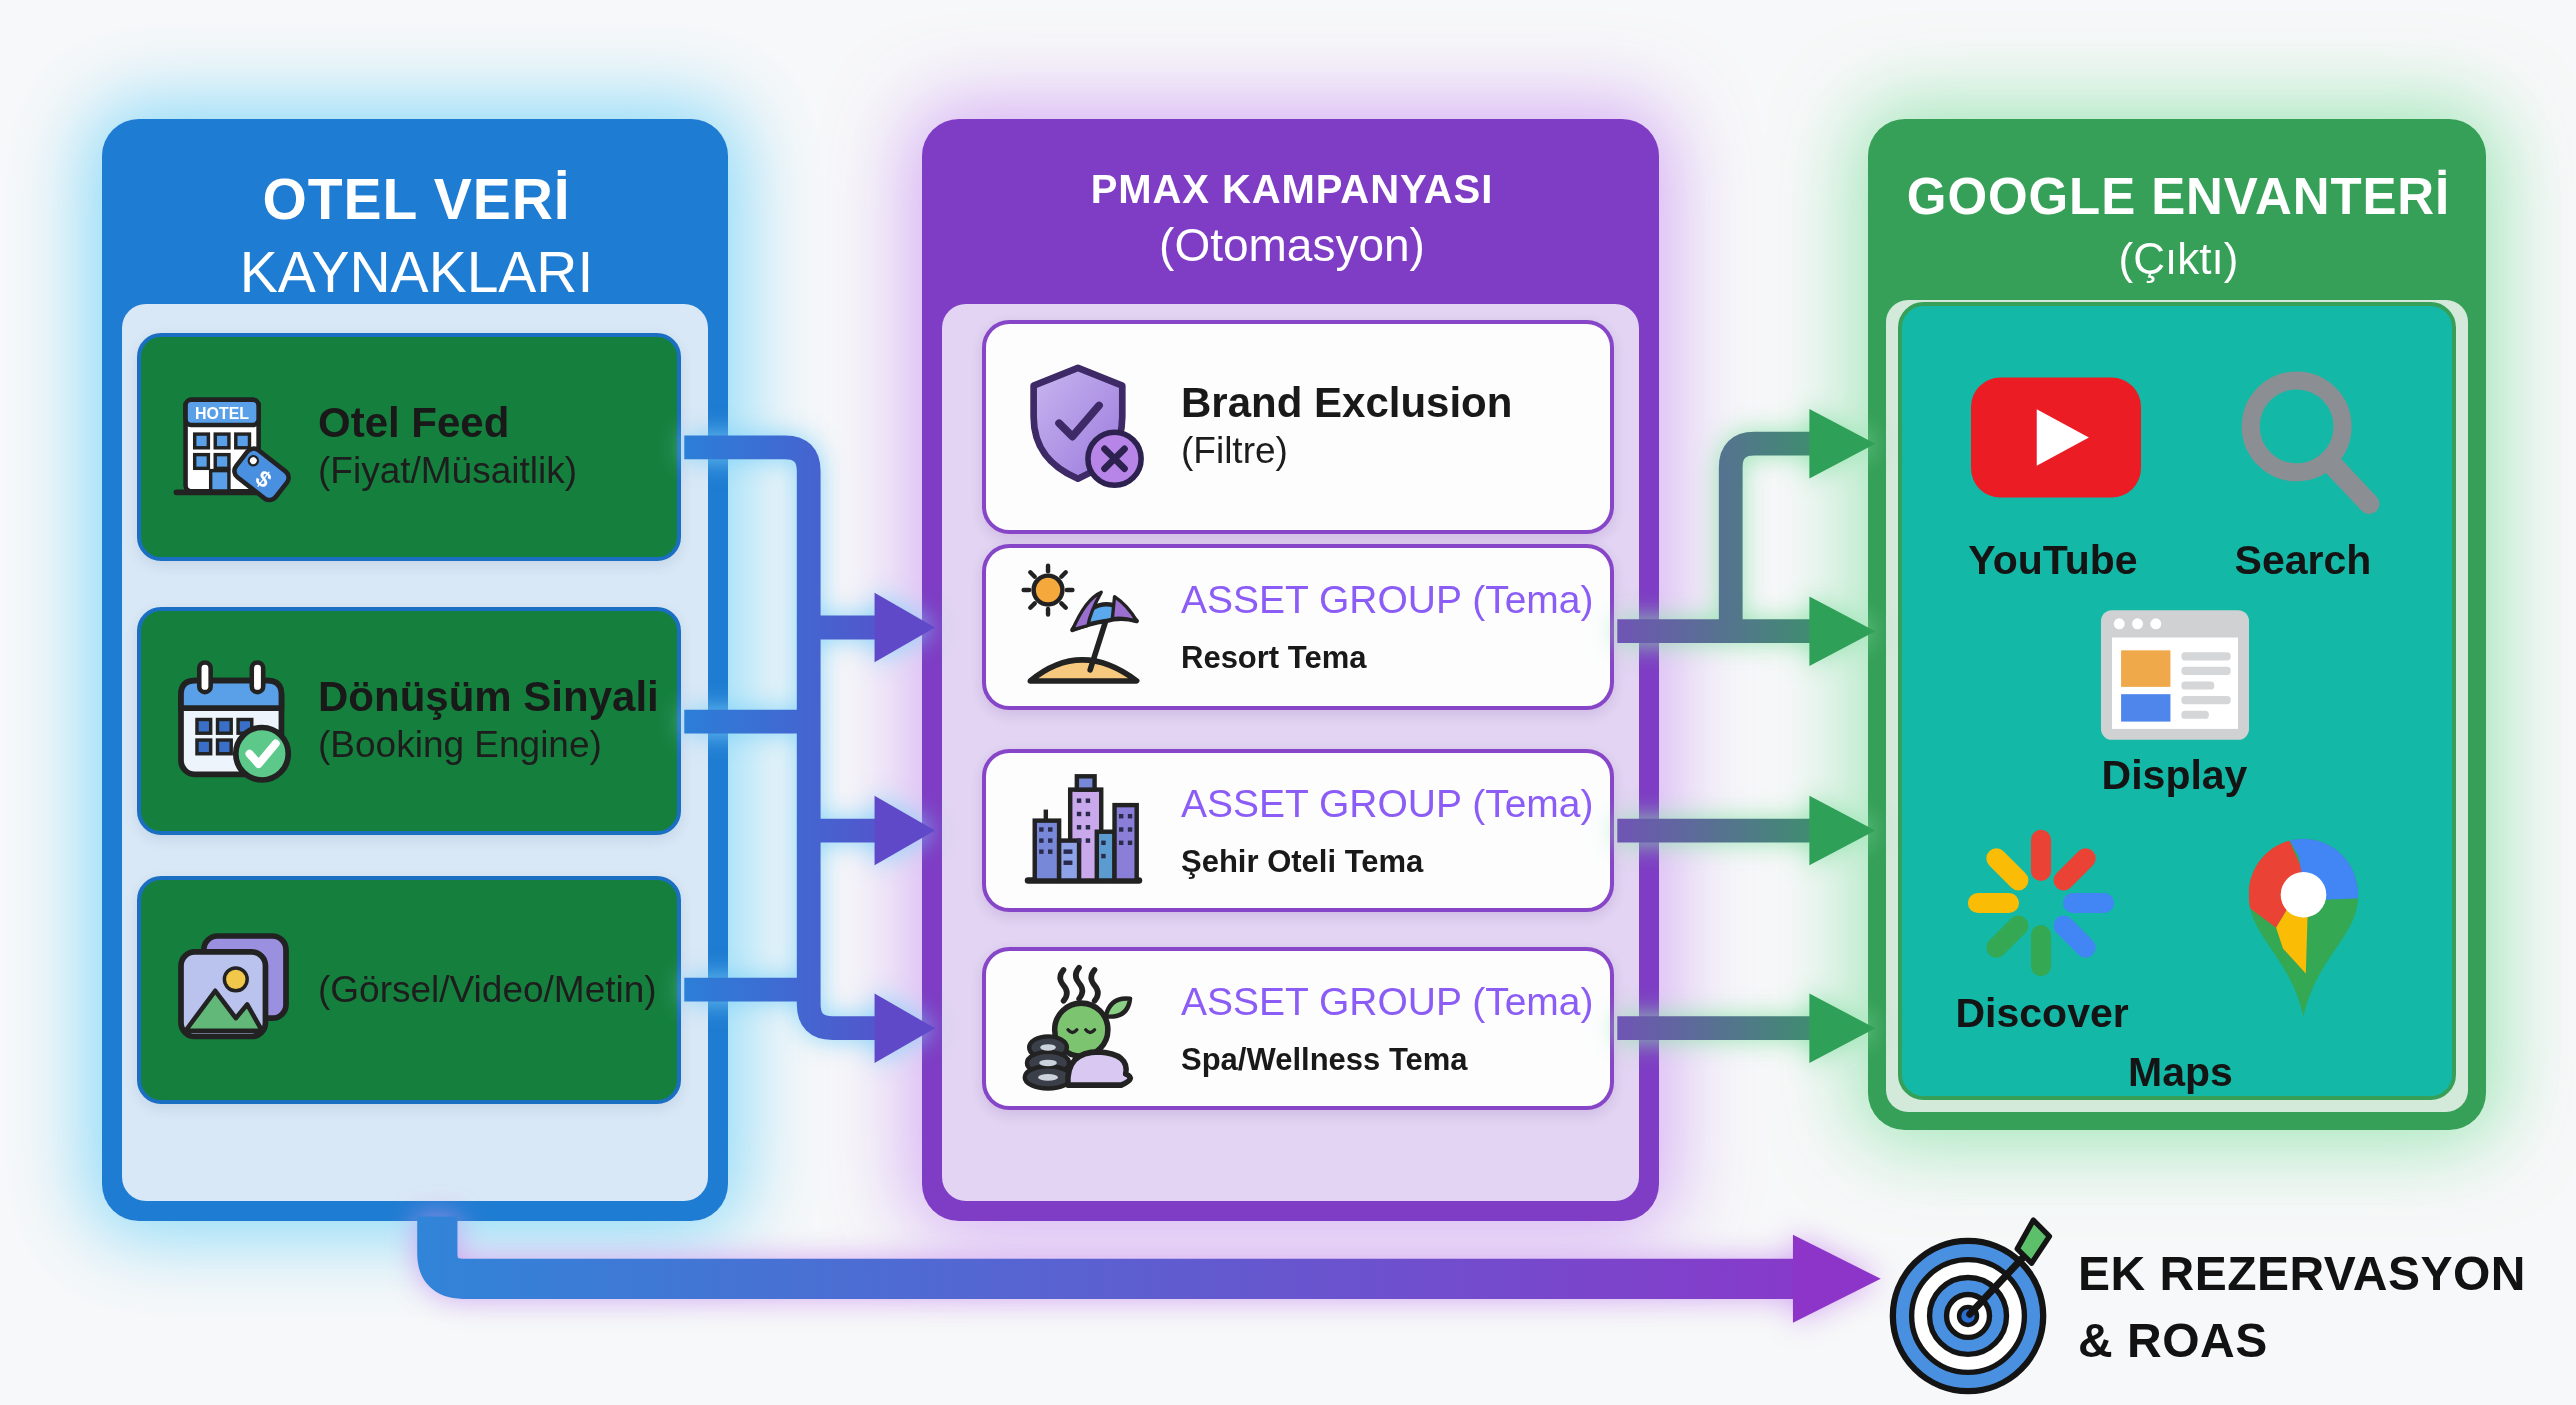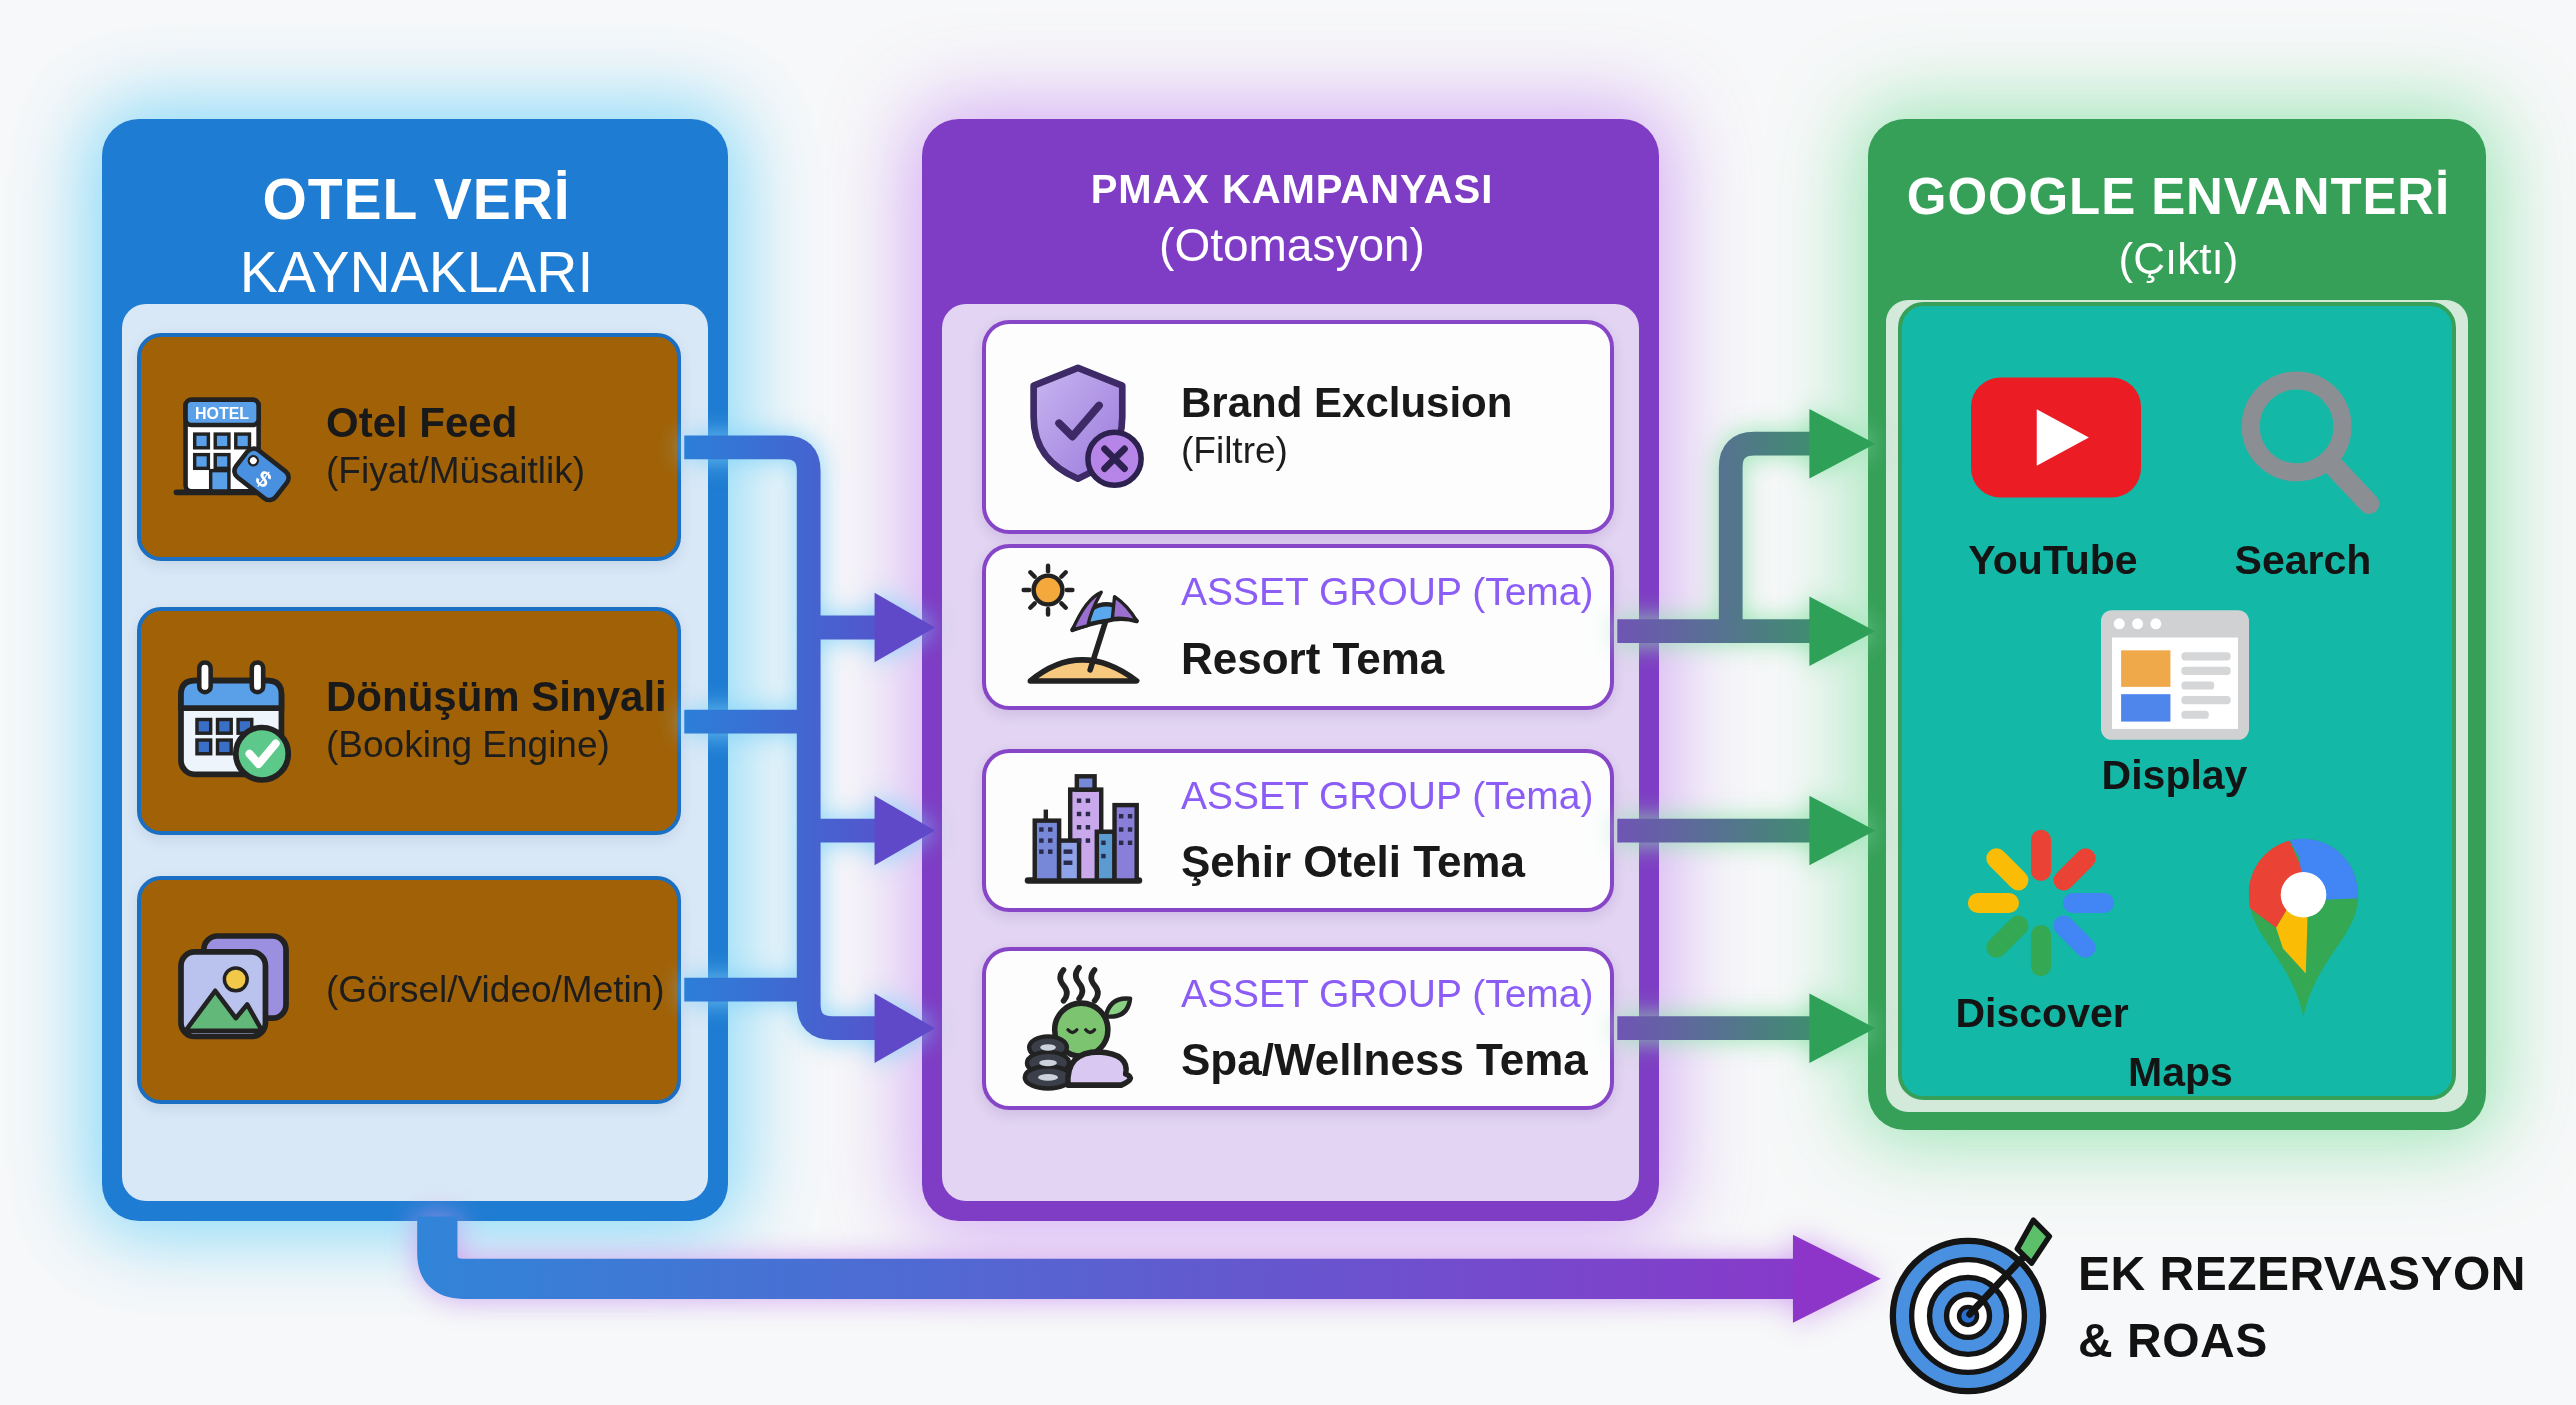--- a/index.html
+++ b/index.html
@@ -31,33 +31,33 @@
   #panel-campaign .panel-body{left:20px;right:20px;top:185px;bottom:20px;background:#e2d4f2;}
 
   #panel-inventory{left:1868px;top:119px;width:618px;height:1011px;background:#36a058;
     box-shadow:0 0 78px 14.6px rgba(132,224,163,0.75);}
   #panel-inventory .panel-header{top:48px;}
   #panel-inventory .ph-line1{font-size:51px;}
   #panel-inventory .ph-line2{font-weight:normal;font-size:44px;line-height:1.5;}
   #panel-inventory .panel-body{left:18.3px;right:18.3px;top:181px;bottom:18.3px;background:#d3e9da;border-radius:22px;}
 
   
-  .src-card{position:absolute;left:35px;width:544px;height:228px;background:#a16207;
+  .src-card{position:absolute;left:35px;width:544px;height:228px;background:#15803d;
     border:4.6px solid #1a6fc2;border-radius:24px;display:flex;align-items:center;
-    padding-left:24px;gap:24px;box-shadow:0 4.6px 12.8px rgba(20,60,120,0.10);}
+    padding-left:24px;gap:16px;box-shadow:0 4.6px 12.8px rgba(20,60,120,0.10);}
   .card-icon{flex:0 0 auto;}
   .ctitle{font-weight:bold;font-size:42px;line-height:1.15;}
   .csub{font-size:37px;line-height:1.3;color:#1d1d1d;}
 
   
   .camp-card{position:absolute;left:60px;width:632px;background:#fdfdfe;
     border:4.6px solid #8746c8;border-radius:27.4px;display:flex;align-items:center;
     padding-left:31px;gap:31px;box-shadow:0 4.6px 12.8px rgba(70,20,120,0.12);}
   .agroup-label{font-size:39px;color:#8b5cf6;line-height:1.25;}
-  .agroup-theme{font-size:44px;font-weight:bold;line-height:1.25;margin-top:14px;}
+  .agroup-theme{font-size:31px;font-weight:bold;line-height:1.25;margin-top:14px;}
 
   
   #inventory-card{position:absolute;left:30px;top:183px;width:558px;height:798px;
     background:#14b8a6;border:4.6px solid #36a058;border-radius:25.6px;}
   .chan-label{position:absolute;text-align:center;font-weight:bold;font-size:41px;color:#141414;}
   .chan-icon{position:absolute;}
 
   
   #outcome{position:absolute;left:2078px;top:1240px;}
   .outcome-line{font-weight:bold;font-size:48px;line-height:1.4;color:#121212;letter-spacing:0.5px;}

